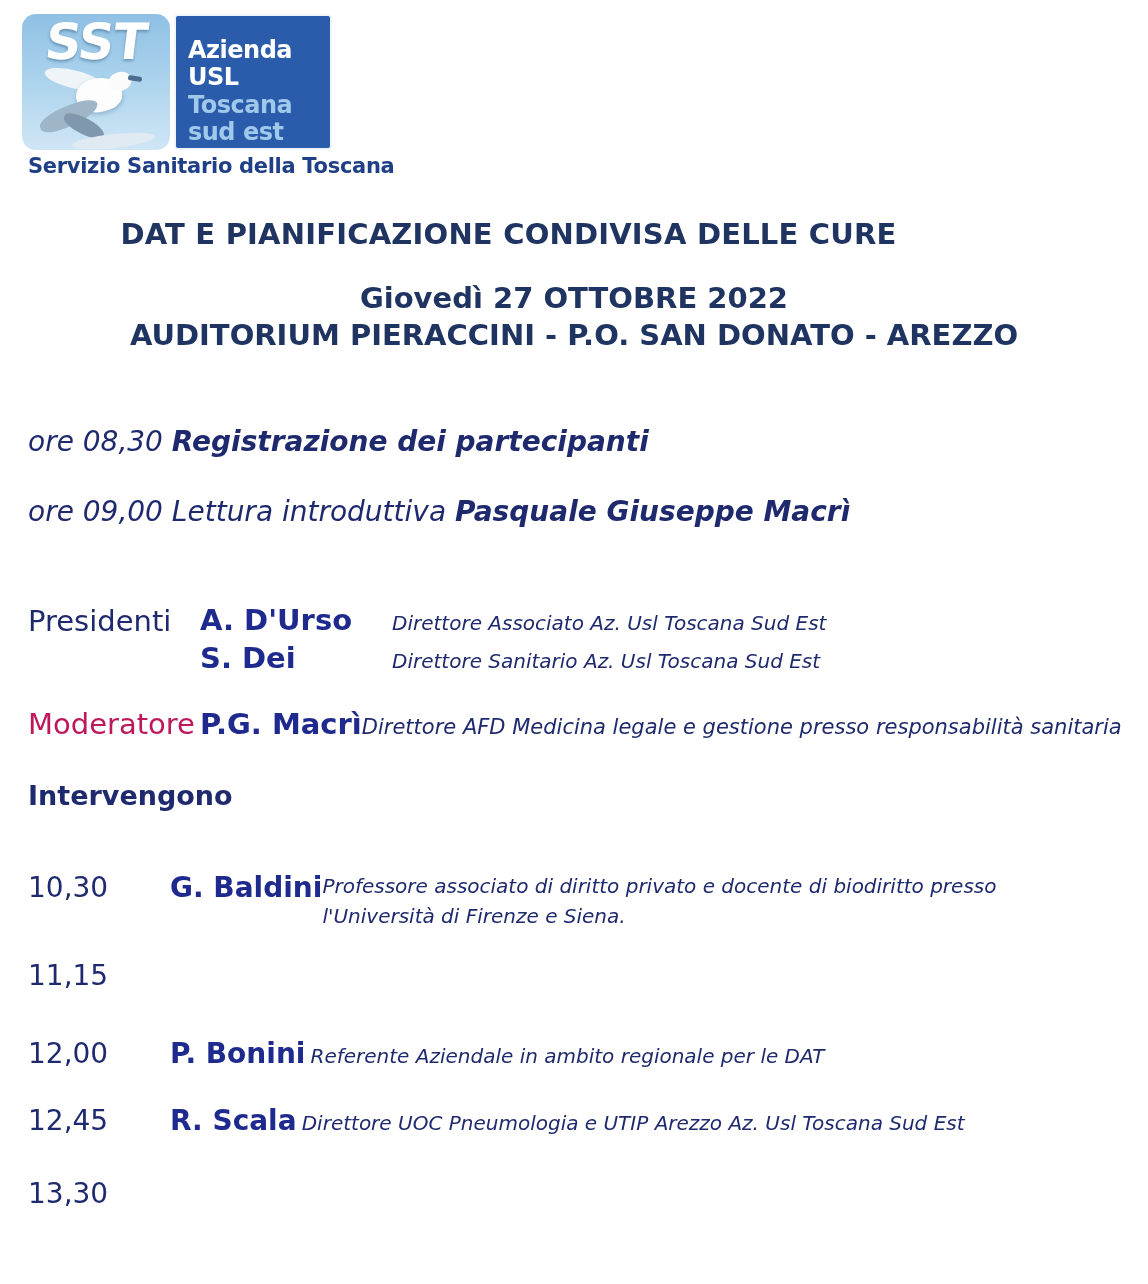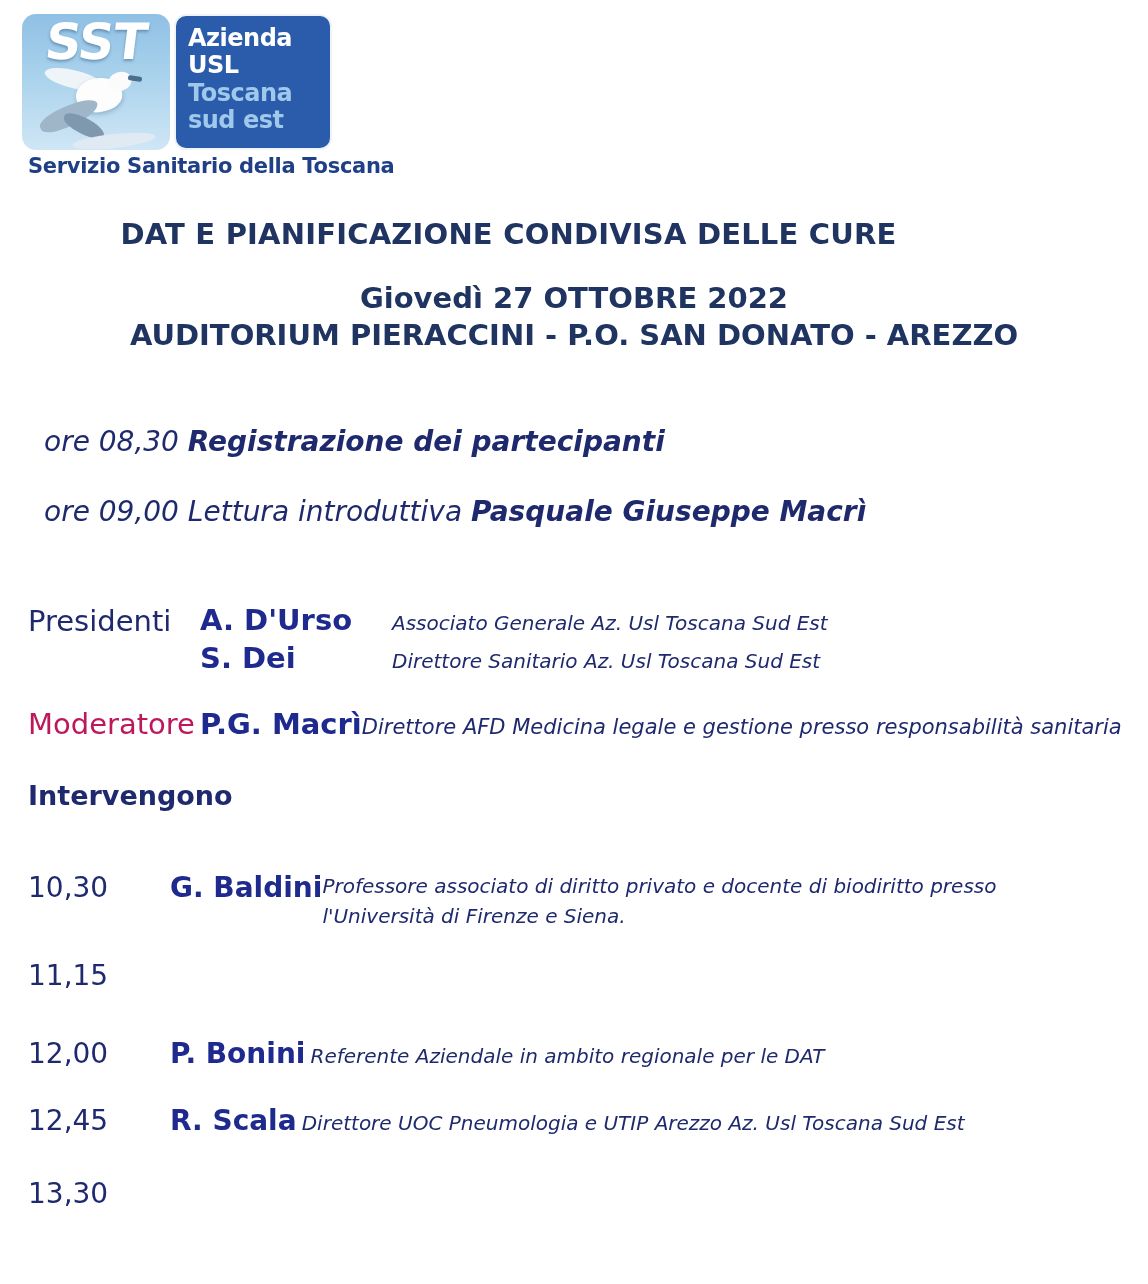--- a/index.html
+++ b/index.html
@@ -117,25 +117,25 @@
     border-radius: 50%;
     transform: rotate(-6deg);
   }
 
   .logo-right {
     position: absolute;
     left: 152px;
     top: 8px;
     width: 158px;
     height: 136px;
-    border-radius: 12px;
+    border-radius: 4px;
     background: #2a5cab;
     border: 2px solid #eef4fa;
     box-sizing: border-box;
-    padding: 9px 0 0 12px;
+    padding: 21px 0 0 12px;
   }
   .logo-right div {
     font-family: "DejaVu Sans", sans-serif;
     font-weight: bold;
     font-size: 24px;
     line-height: 1.14;
     letter-spacing: -0.5px;
   }
   .lr-white { color: #ffffff; }
   .lr-light { color: #9fc8ea; }
@@ -181,21 +181,21 @@
     width: 1148px;
     text-align: center;
     font-weight: bold;
     font-size: 29px;
     color: #1f3461;
   }
 
   
   .prelude {
     position: absolute;
-    left: 44px;
+    left: 28px;
     font-style: italic;
     font-size: 28px;
     color: #1f2a6e;
     white-space: nowrap;
   }
   .prelude.p1 { top: 425px; }
   .prelude.p2 { top: 495px; }
   .prelude b { font-weight: bold; }
 
   
@@ -374,21 +374,21 @@
 </div>
 <div class="prelude p2">
   <span>ore 09,00</span>
   <span>Lettura introduttiva</span>
   <b>Pasquale Giuseppe Macrì</b>
 </div>
 
 <div class="pres-label">Presidenti</div>
 
 <div class="pres-row r1">
-  <span class="pres-name">A. D'Urso</span><span class="pres-role">Associato Generale Az. Usl Toscana Sud Est</span>
+  <span class="pres-name">A. D'Urso</span><span class="pres-role">Direttore Associato Az. Usl Toscana Sud Est</span>
 </div>
 <div class="pres-row r2">
   <span class="pres-name">S. Dei</span><span class="pres-role">Direttore Sanitario Az. Usl Toscana Sud Est</span>
 </div>
 
 <div class="mod-line">
   <span class="mod-label">Moderatore</span>
   <span class="mod-name">P.G. Macrì</span><span class="mod-role">Direttore AFD Medicina legale e gestione presso responsabilità sanitaria</span>
 </div>
 

